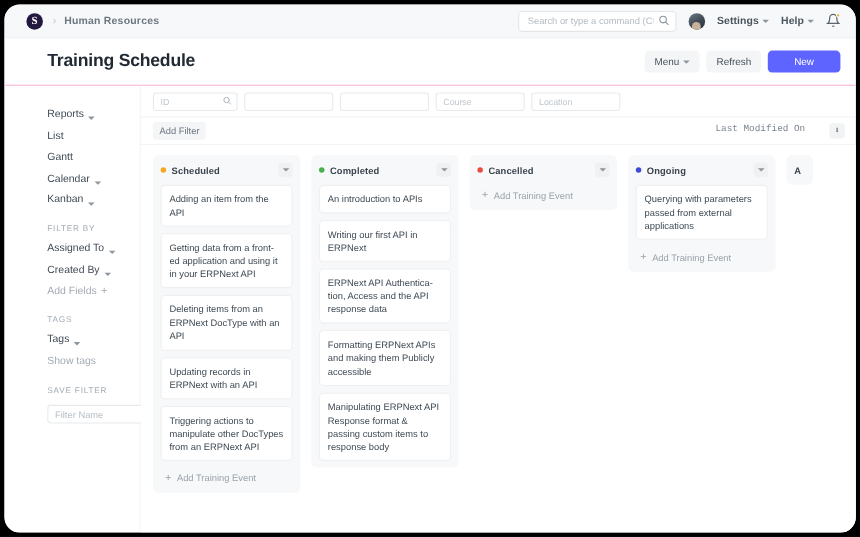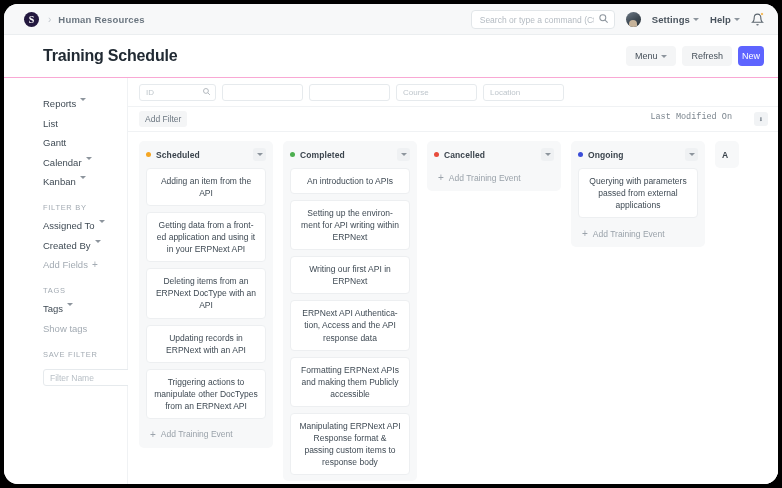--- a/index.html
+++ b/index.html
@@ -114,36 +114,36 @@
     border-radius: 4px;
     font-size: 9px;
     display: flex; align-items: center; gap: 4px;
     padding: 0 9px;
     color: #46505a;
     background: #f4f5f6;
     border: none;
     font-family: "Liberation Sans", sans-serif;
     white-space: nowrap;
   }
-  .btn.primary { background: #5e64ff; color: #ffffff; padding: 0 4px; }
+  .btn.primary { background: #5e64ff; color: #ffffff; padding: 0 24px; }
 
   
   .body { display: flex; height: 406px; }
 
   .sidebar {
     width: 124px;
     flex: none;
     padding: 20px 0 0 39px;
     background: #ffffff;
     border-right: 1px solid #f0f2f4;
   }
   .sb-item {
     font-size: 9.5px; color: #3f4a54;
     margin-bottom: 8.5px;
-    display: flex; align-items: flex-start; gap: 4px;
+    display: flex; align-items: flex-end; gap: 4px;
   }
   .sb-head {
     font-size: 7.5px; color: #a3abb3; letter-spacing: .7px;
     margin: 16px 0 8px 0; font-weight: normal;
   }
   .sb-muted { color: #a3abb3; }
   .plus { color: #a3abb3; font-size: 10px; }
   .filtername {
     width: 100px; height: 17px;
     border: 1px solid #e6eaed; border-radius: 3px;
@@ -236,21 +236,20 @@
   }
   .card {
     background: #ffffff;
     border: 1px solid #edeff1;
     border-radius: 4px;
     padding: 6px 7px;
     margin-bottom: 6px;
     font-size: 8.5px;
     line-height: 1.42;
     color: #3f4a54;
-    text-align: center;
   }
   .addevent {
     font-size: 8.5px; color: #9aa2aa;
     display: flex; align-items: center; gap: 5px;
     padding: 4px 2px 8px 4px;
   }
   .addevent .p { font-size: 10px; color: #9aa2aa; }
   .partial-letter { font-size: 8.5px; font-weight: bold; color: #3b444d; }
 </style>
 </head>
@@ -396,21 +395,20 @@
 
         <div class="col">
           <div class="col-head">
             <span class="dot" style="background:#4caf50"></span>
             <span class="col-title">Completed</span>
             <span class="col-menu">
               <i class="caret"></i>
             </span>
           </div>
           <div class="card">An introduction to APIs</div>
-          <div class="card">Setting up the environ-ment for API writing within ERPNext</div>
           <div class="card">Writing our first API in ERPNext</div>
           <div class="card">ERPNext API Authentica-tion, Access and the API response data</div>
           <div class="card">Formatting ERPNext APIs and making them Publicly accessible</div>
           <div class="card">Manipulating ERPNext API Response format &amp; passing custom items to response body</div>
         </div>
 
         <div class="col">
           <div class="col-head">
             <span class="dot" style="background:#e74c3c"></span>
             <span class="col-title">Cancelled</span>

